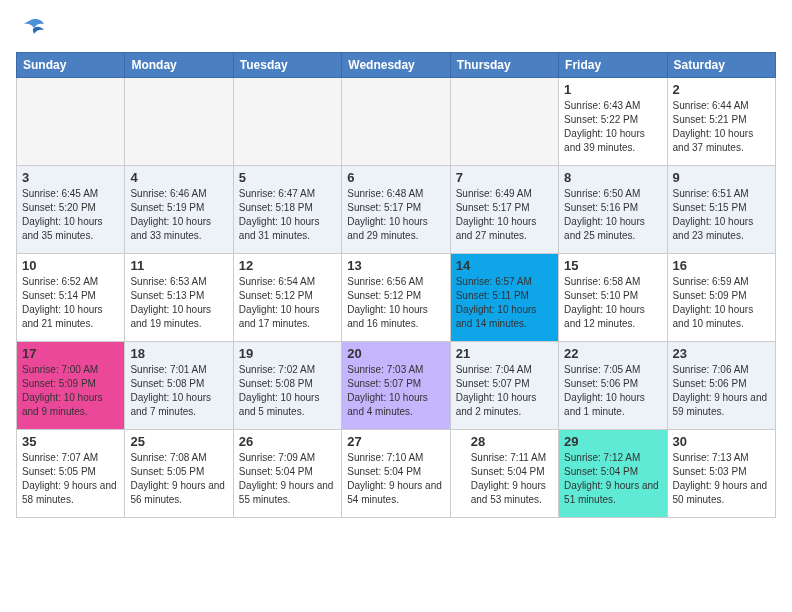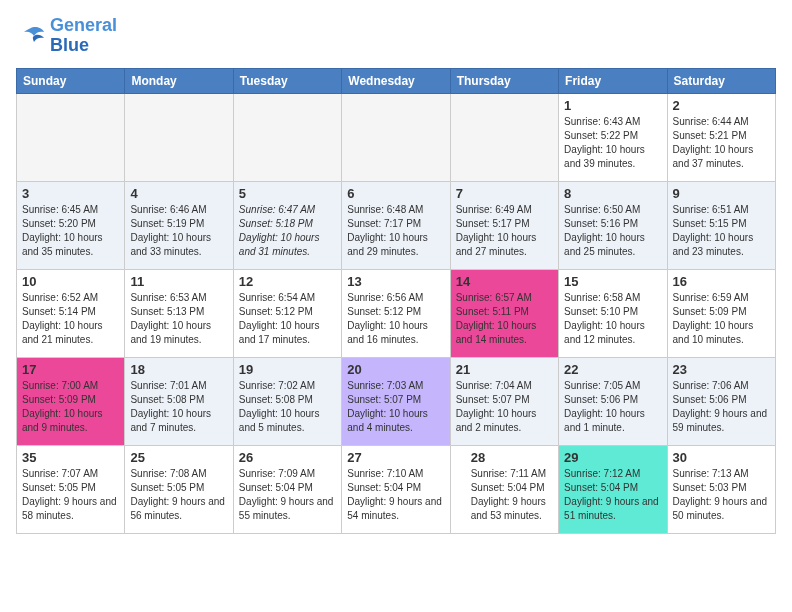--- a/index.html
+++ b/index.html
@@ -92,24 +92,20 @@
   </style>
 </head>
 <body>
 
 <div class="header">
   <div class="logo">
     <svg class="logo-bird" viewBox="0 0 30 24" xmlns="http://www.w3.org/2000/svg">
       <path d="M15 4 C18 2, 26 3, 28 8 C24 7, 20 8, 18 12 C16 9, 13 7, 8 8 C10 6, 13 5, 15 4Z" fill="#4a90d9"></path>
       <path d="M18 12 C20 10, 25 10, 28 14 C24 13, 20 14, 18 18 C17 15, 16 13, 18 12Z" fill="#2a6ab9"></path>
     </svg>
-    <div class="logo-text">
-      <div><span>General</span></div>
-      <div><span style="color:#2a6ab9">Blue</span></div>
-    </div>
   </div>
   <div class="title-block">
     <div class="month-title"></div>
     <div class="location"></div>
   </div>
 </div>
 
 <table class="calendar">
   <thead>
     <tr>
@@ -150,28 +146,28 @@
 Daylight: 10 hours and 35 minutes.</div>
         </td>
         <td style="background: rgb(237, 242, 249);">
           <span class="day-num">4</span>
           <div class="day-info" style="white-space: pre-line;">Sunrise: 6:46 AM
 Sunset: 5:19 PM
 Daylight: 10 hours and 33 minutes.</div>
         </td>
         <td style="background: rgb(237, 242, 249);">
           <span class="day-num">5</span>
-          <div class="day-info" style="white-space: pre-line; font-style: italic;">Sunrise: 6:47 AM
+          <div class="day-info" style="white-space: pre-line;">Sunrise: 6:47 AM
 Sunset: 5:18 PM
 Daylight: 10 hours and 31 minutes.</div>
         </td>
         <td style="background: rgb(237, 242, 249);">
           <span class="day-num">6</span>
           <div class="day-info" style="white-space: pre-line;">Sunrise: 6:48 AM
-Sunset: 7:17 PM
+Sunset: 5:17 PM
 Daylight: 10 hours and 29 minutes.</div>
         </td>
         <td style="background: rgb(237, 242, 249);">
           <span class="day-num">7</span>
           <div class="day-info" style="white-space: pre-line;">Sunrise: 6:49 AM
 Sunset: 5:17 PM
 Daylight: 10 hours and 27 minutes.</div>
         </td>
         <td style="background: rgb(237, 242, 249);">
           <span class="day-num">8</span>
@@ -204,21 +200,21 @@
           <div class="day-info" style="white-space: pre-line;">Sunrise: 6:54 AM
 Sunset: 5:12 PM
 Daylight: 10 hours and 17 minutes.</div>
         </td>
         <td style="background: rgb(255, 255, 255);">
           <span class="day-num">13</span>
           <div class="day-info" style="white-space: pre-line;">Sunrise: 6:56 AM
 Sunset: 5:12 PM
 Daylight: 10 hours and 16 minutes.</div>
         </td>
-        <td style="background: #ec4899;">
+        <td style="background: #0ea5e9;">
           <span class="day-num">14</span>
           <div class="day-info" style="white-space: pre-line;">Sunrise: 6:57 AM
 Sunset: 5:11 PM
 Daylight: 10 hours and 14 minutes.</div>
         </td>
         <td style="background: rgb(255, 255, 255);">
           <span class="day-num">15</span>
           <div class="day-info" style="white-space: pre-line;">Sunrise: 6:58 AM
 Sunset: 5:10 PM
 Daylight: 10 hours and 12 minutes.</div>

